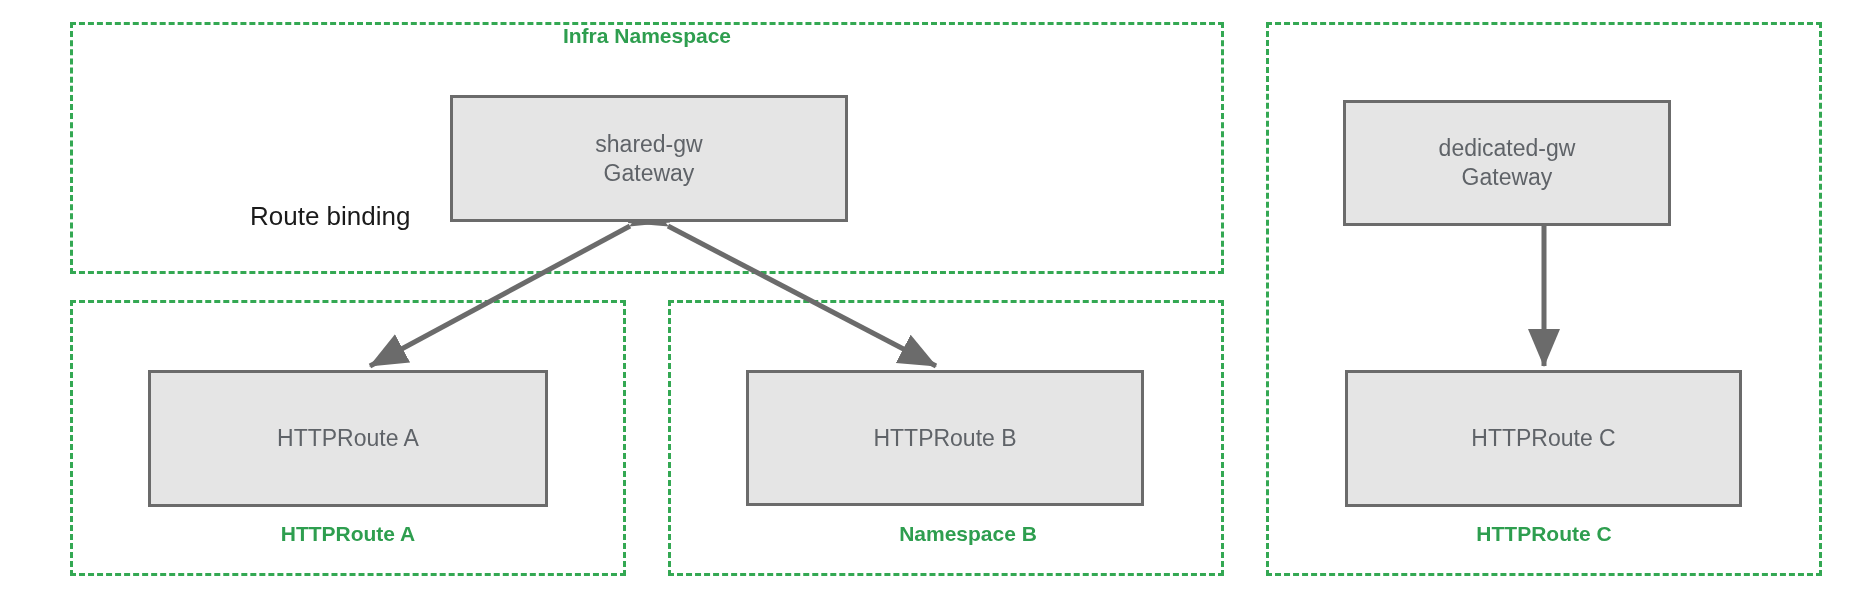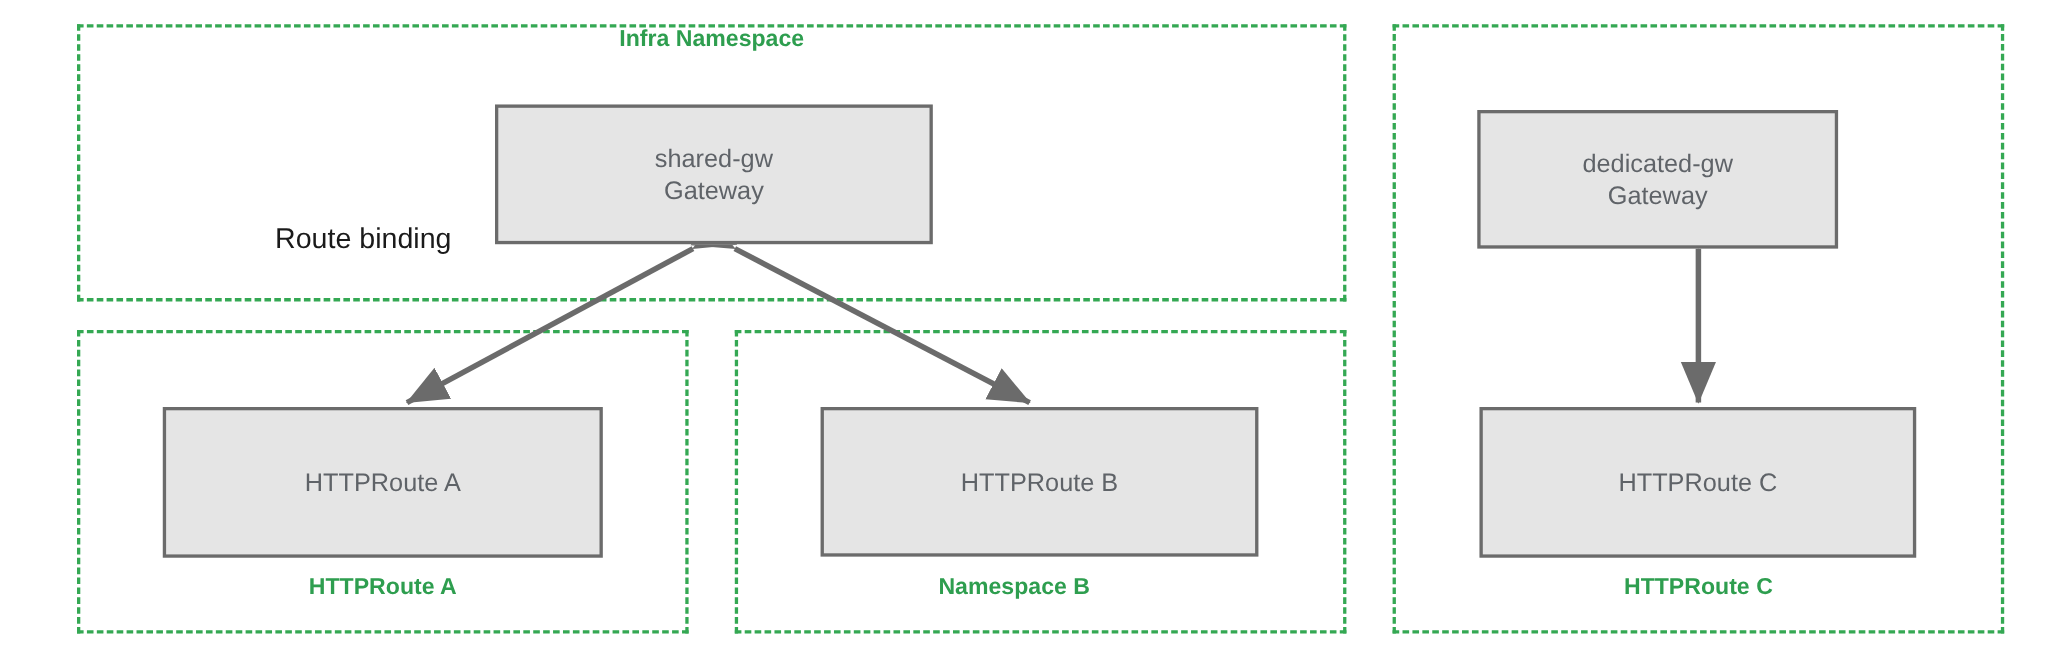--- a/index.html
+++ b/index.html
@@ -65,21 +65,21 @@
 
 <div id="canvas">
 
   <div class="ns-box" style="left:70px; top:22px; width:1154px; height:252px;"></div>
   <div class="ns-label" style="left:70px; top:24px; width:1154px;">Infra Namespace</div>
 
   <div class="ns-box" style="left:70px; top:300px; width:556px; height:276px;"></div>
   <div class="ns-label" style="left:70px; top:522px; width:556px;">HTTPRoute A</div>
 
   <div class="ns-box" style="left:668px; top:300px; width:556px; height:276px;"></div>
-  <div class="ns-label" style="left:644px; top:522px; width:556px;">Namespace B</div>
+  <div class="ns-label" style="left:690px; top:522px; width:556px;">Namespace B</div>
 
   <div class="ns-box" style="left:1266px; top:22px; width:556px; height:554px;"></div>
   <div class="ns-label" style="left:1266px; top:522px; width:556px;">HTTPRoute C</div>
 
   <svg class="arrows" viewBox="0 0 1860 600">
     <defs>
       <marker id="ah" markerWidth="9" markerHeight="9" refX="7.4" refY="3.2" orient="auto" markerUnits="strokeWidth">
         <path d="M0,0 L7.6,3.2 L0,6.4 z" fill="#6b6b6b"></path>
       </marker>
     </defs>

